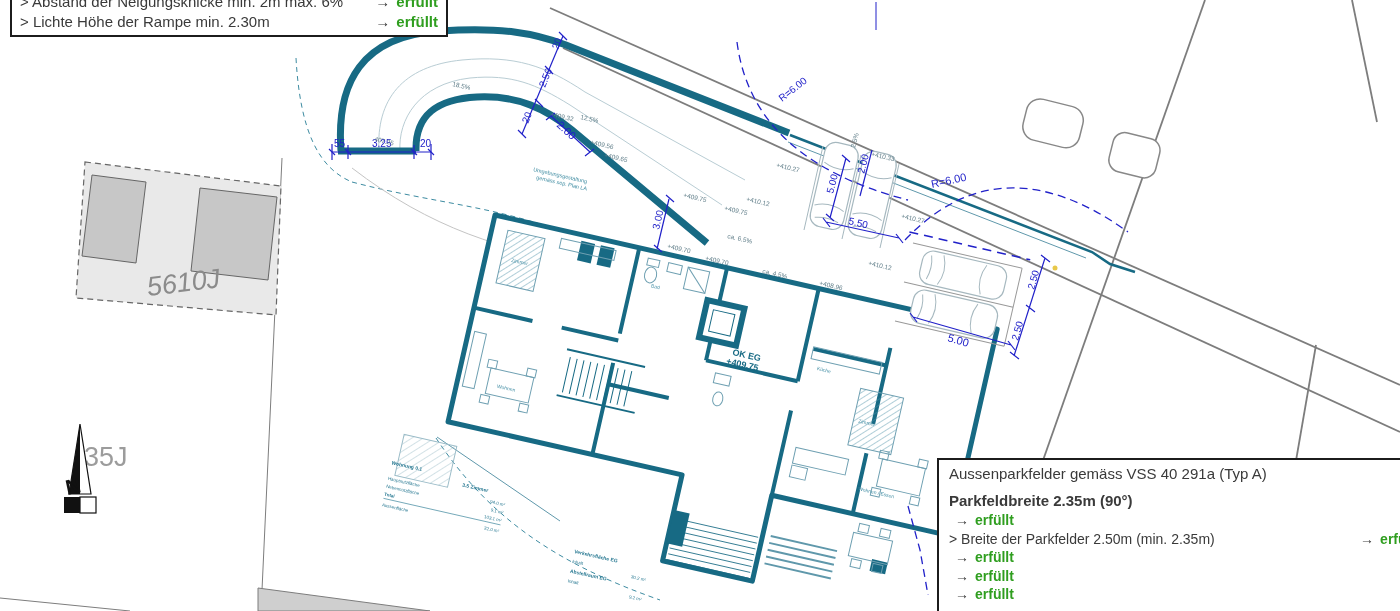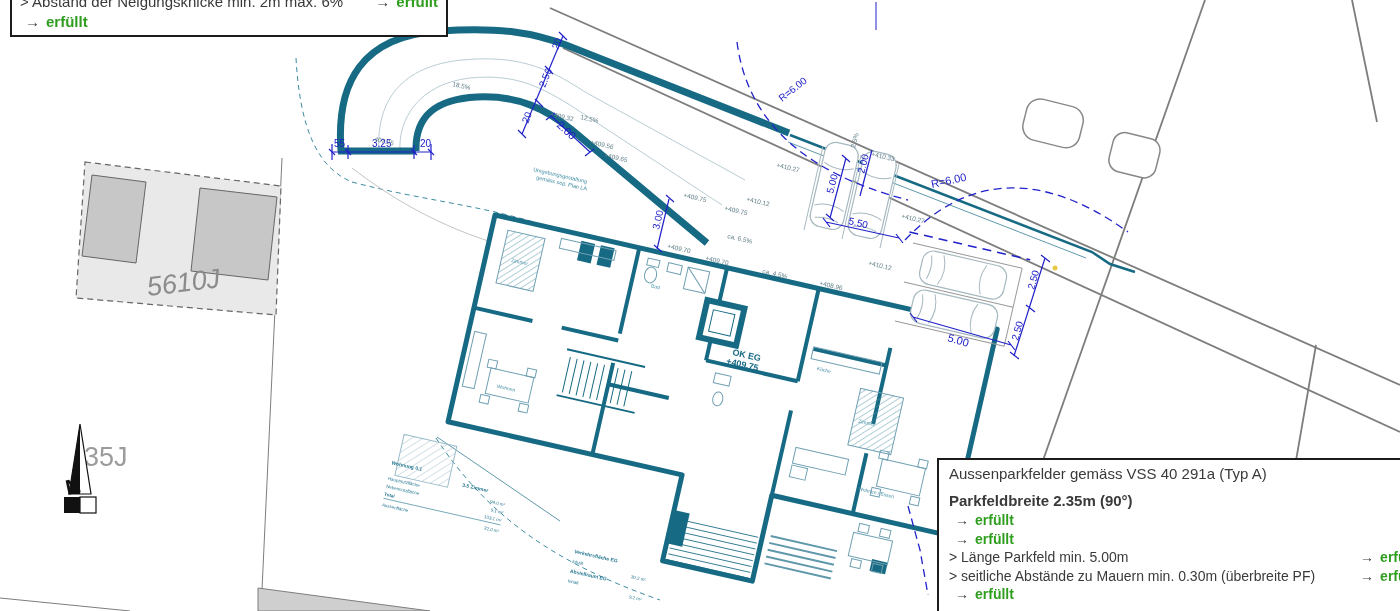--- a/index.html
+++ b/index.html
@@ -292,43 +292,43 @@
   </g>
 </svg>
 
 <div class="note-box box-topleft">
   <div class="row">
     <span class="lbl">&gt; Abstand der Neigungsknicke min. 2m max. 6%</span>
     <span class="arr">→</span>
     <span class="ok">erfüllt</span>
   </div>
   <div class="row">
+    <span class="lbl">&gt; Lichte Höhe der Rampe min. 2.30m</span>
     <span class="arr">→</span>
     <span class="ok">erfüllt</span>
   </div>
 </div>
 
 <div class="note-box box-parking">
   <div class="title">Aussenparkfelder gemäss VSS 40 291a (Typ A)</div>
   <div class="subtitle">Parkfeldbreite 2.35m (90°)</div>
   <div class="row">
     <span class="arr">→</span>
     <span class="ok">erfüllt</span>
   </div>
   <div class="row">
-    <span class="arr">→</span>
-    <span class="ok">erfüllt</span>
-  </div>
-  <div class="row">
-    <span class="lbl">&gt; Länge Parkfeld min. 5.00m</span>
-    <span class="arr">→</span>
-    <span class="ok">erfüllt</span>
-  </div>
-  <div class="row">
-    <span class="lbl">&gt; seitliche Abstände zu Mauern min. 0.30m (überbreite PF)</span>
+    <span class="lbl">&gt; Breite der Parkfelder 2.50m (min. 2.35m)</span>
+    <span class="arr">→</span>
+    <span class="ok">erfüllt</span>
+  </div>
+  <div class="row">
+    <span class="arr">→</span>
+    <span class="ok">erfüllt</span>
+  </div>
+  <div class="row">
     <span class="arr">→</span>
     <span class="ok">erfüllt</span>
   </div>
   <div class="row">
     <span class="arr">→</span>
     <span class="ok">erfüllt</span>
   </div>
 </div>
 
 </div>

